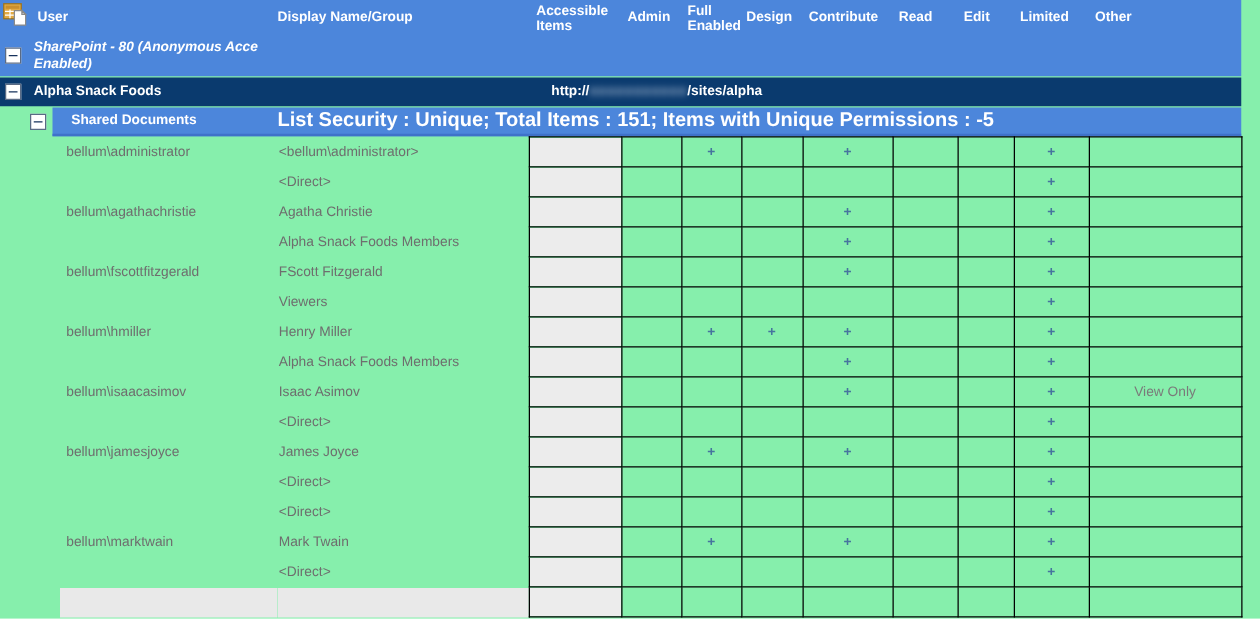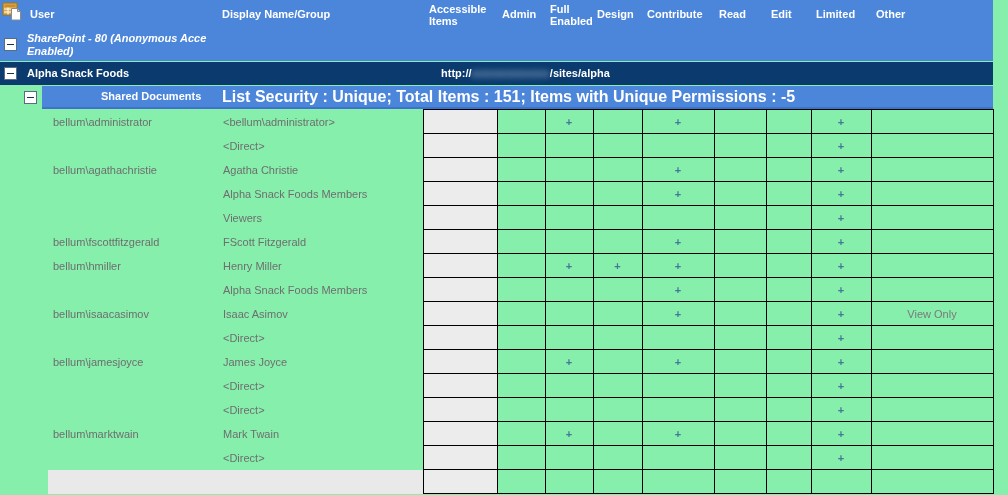--- a/index.html
+++ b/index.html
@@ -46,21 +46,21 @@
     display:inline-block; filter:blur(3px); opacity:.85;
     color:#cdd8ea; letter-spacing:1px; transform:translateY(0);
   }
   
   .list-band {
     position:absolute; left:42px; top:86px; width:951px; height:23px;
     background:var(--header_blue); border-bottom:2px solid var(--accent_line);
   }
   .list-band .band-title {
     position:absolute; left:15px; top:0; color:#fff; font-weight:bold;
-    font-size:11px; line-height:21px; white-space:nowrap;margin-left:44px;
+    font-size:11px; line-height:21px; white-space:nowrap;
   }
   .list-band .band-summary {
     position:absolute; left:180px; top:0; color:#fff; font-weight:bold;
     font-size:16px; line-height:21px; white-space:nowrap;
   }
   
   .minus-box {
     position:absolute; width:13px; height:13px; background:#fff;
     border:1px solid #5a6b85; cursor:pointer;
   }
@@ -200,46 +200,46 @@
           <td class="pc"></td>
           <td class="pc"></td>
           <td class="pc"></td>
           <td class="pc plus">+</td>
           <td class="pc"></td>
           <td class="pc"></td>
           <td class="pc plus">+</td>
           <td class="pc"></td>
         </tr>
         <tr>
-          <td class="tc user"></td>
-          <td class="tc name">Viewers</td>
-          <td class="pc acc"></td>
-          <td class="pc"></td>
-          <td class="pc"></td>
-          <td class="pc"></td>
-          <td class="pc"></td>
-          <td class="pc"></td>
-          <td class="pc"></td>
-          <td class="pc plus">+</td>
-          <td class="pc"></td>
-        </tr>
-        <tr>
           <td class="tc user">bellum\fscottfitzgerald</td>
           <td class="tc name">FScott Fitzgerald</td>
           <td class="pc acc"></td>
           <td class="pc"></td>
           <td class="pc"></td>
           <td class="pc"></td>
           <td class="pc plus">+</td>
           <td class="pc"></td>
           <td class="pc"></td>
           <td class="pc plus">+</td>
           <td class="pc"></td>
         </tr>
         <tr>
+          <td class="tc user"></td>
+          <td class="tc name">Viewers</td>
+          <td class="pc acc"></td>
+          <td class="pc"></td>
+          <td class="pc"></td>
+          <td class="pc"></td>
+          <td class="pc"></td>
+          <td class="pc"></td>
+          <td class="pc"></td>
+          <td class="pc plus">+</td>
+          <td class="pc"></td>
+        </tr>
+        <tr>
           <td class="tc user">bellum\hmiller</td>
           <td class="tc name">Henry Miller</td>
           <td class="pc acc"></td>
           <td class="pc"></td>
           <td class="pc plus">+</td>
           <td class="pc plus">+</td>
           <td class="pc plus">+</td>
           <td class="pc"></td>
           <td class="pc"></td>
           <td class="pc plus">+</td>

